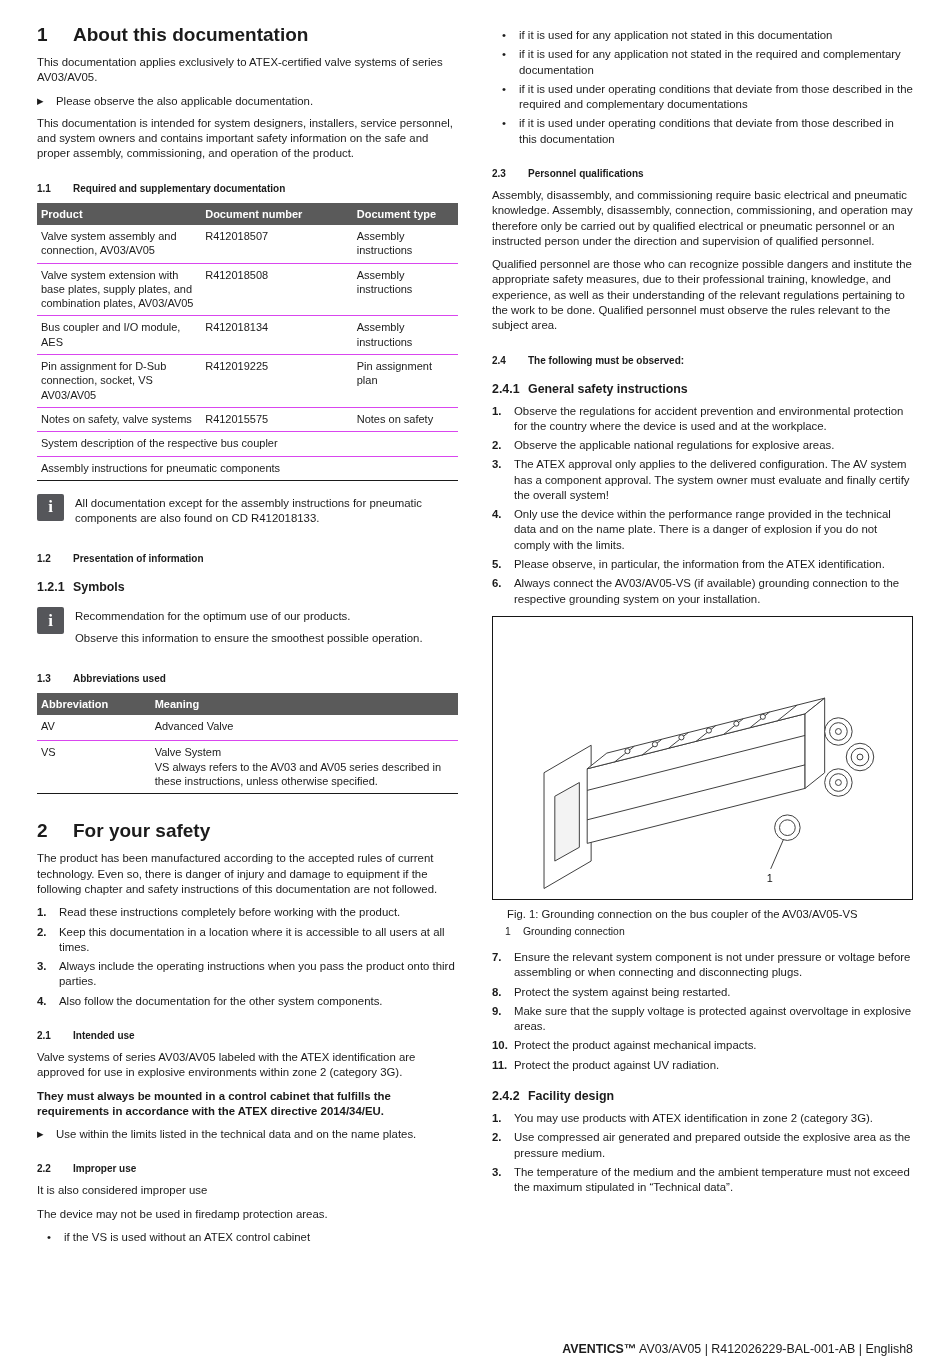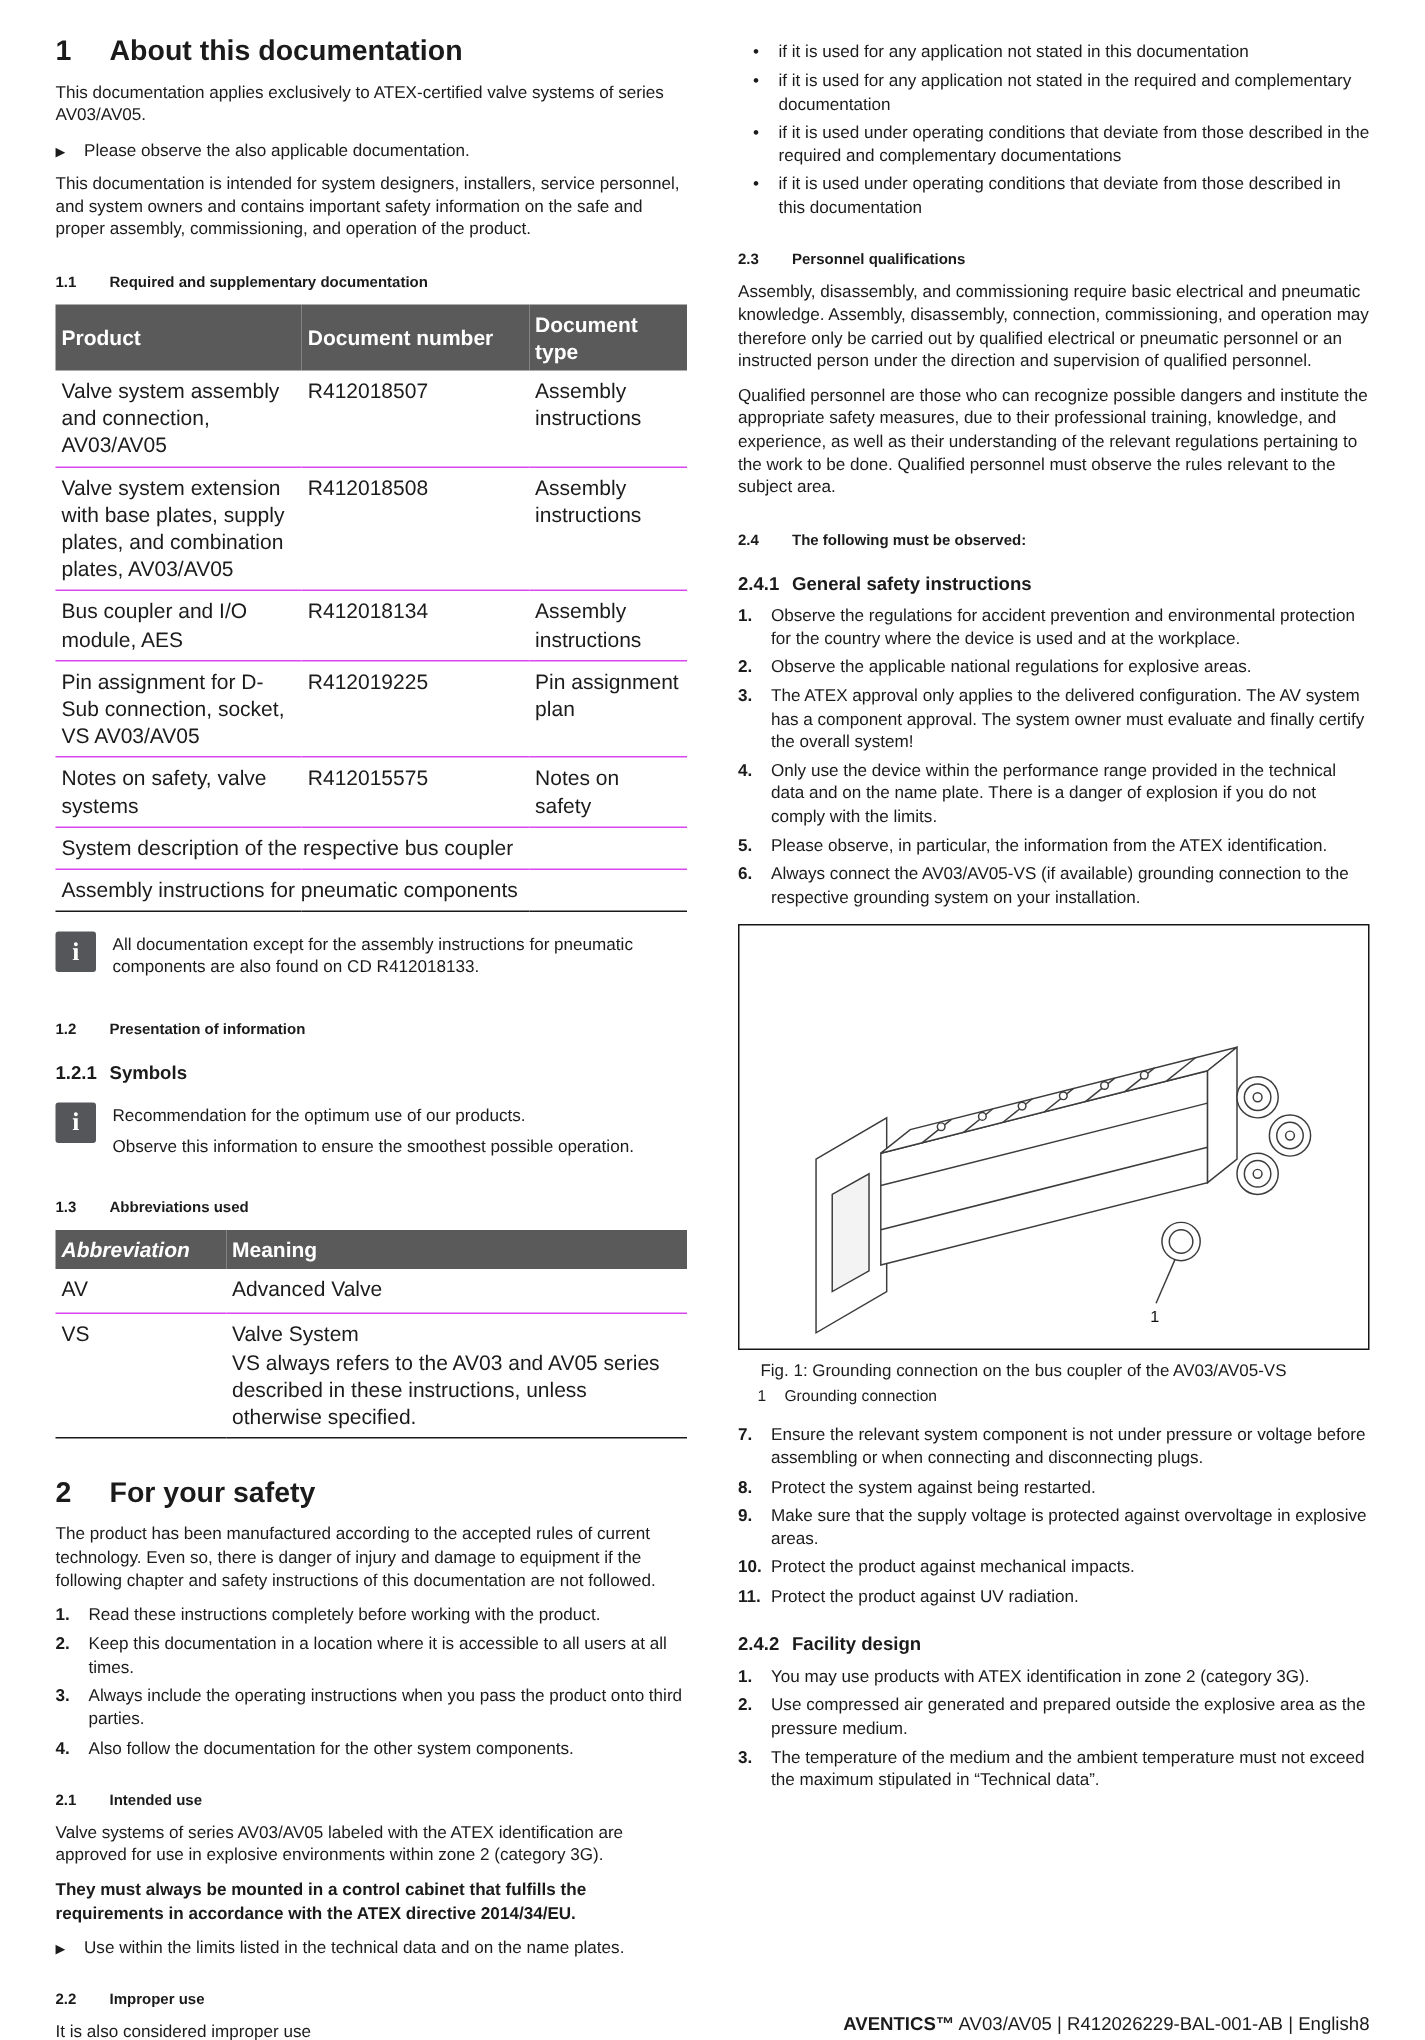--- a/index.html
+++ b/index.html
@@ -27,26 +27,26 @@
   .arrow-item .ar{flex:0 0 19px;font-size:8.5px;padding-top:2px;}
 
   .nlist{margin:4px 0 8px;}
   .nlist .item{display:flex;font-size:11.4px;line-height:1.34;margin:4px 0;}
   .nlist .num{flex:0 0 22px;font-weight:bold;}
 
   .blist{margin:3px 0 8px;}
   .blist .item{display:flex;font-size:11.4px;line-height:1.34;margin:4px 0;padding-left:10px;}
   .blist .bu{flex:0 0 17px;}
 
-  table.doc-table{width:100%;border-collapse:collapse;font-size:14px;line-height:1.3;margin:5px 0 3px;border-bottom:1px solid #1a1a1a;}
+  table.doc-table{width:100%;border-collapse:collapse;font-size:11px;line-height:1.3;margin:5px 0 3px;border-bottom:1px solid #1a1a1a;}
   table.doc-table th{background:#5a5a5a;color:#fff;text-align:left;font-weight:bold;padding:4px 5px 4px 4px;}
   table.doc-table td{border-bottom:1px solid #d946ef;padding:4px 5px 5px 4px;vertical-align:top;}
   table.doc-table tr:last-child td{border-bottom:none;}
   .t1 .c1{width:39%;}.t1 .c2{width:36%;}.t1 .c3{width:25%;}
-  .t2 .c1{width:27%;font-style:italic;}
+  .t2 .c1{width:27%;}
   td .m2{margin-top:1px;}
 
   .note{display:flex;gap:11px;margin:13px 0 11px;align-items:flex-start;}
   .note .ic{flex:0 0 27px;height:27px;background:#55565a;color:#fff;font-weight:bold;font-size:17px;
     display:flex;align-items:center;justify-content:center;border-radius:2px;
     font-family:"Liberation Serif", serif;}
   .note .nt p{margin:2px 0 6px;}
 
   .figure-box{border:1px solid #161616;margin:9px 0 4px;height:282px;display:flex;align-items:center;justify-content:center;background:#fff;}
   .fig-caption{margin:7px 0 4px;font-size:11.3px;padding-left:15px;}

